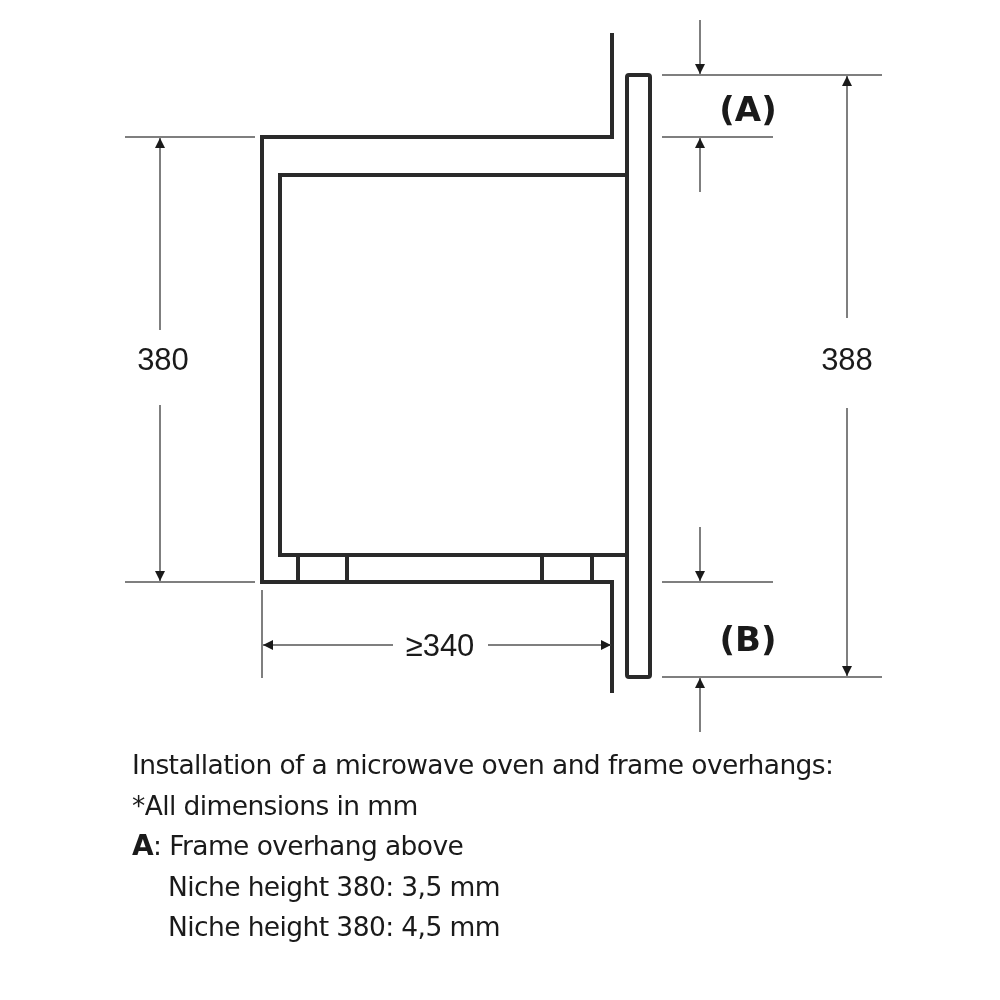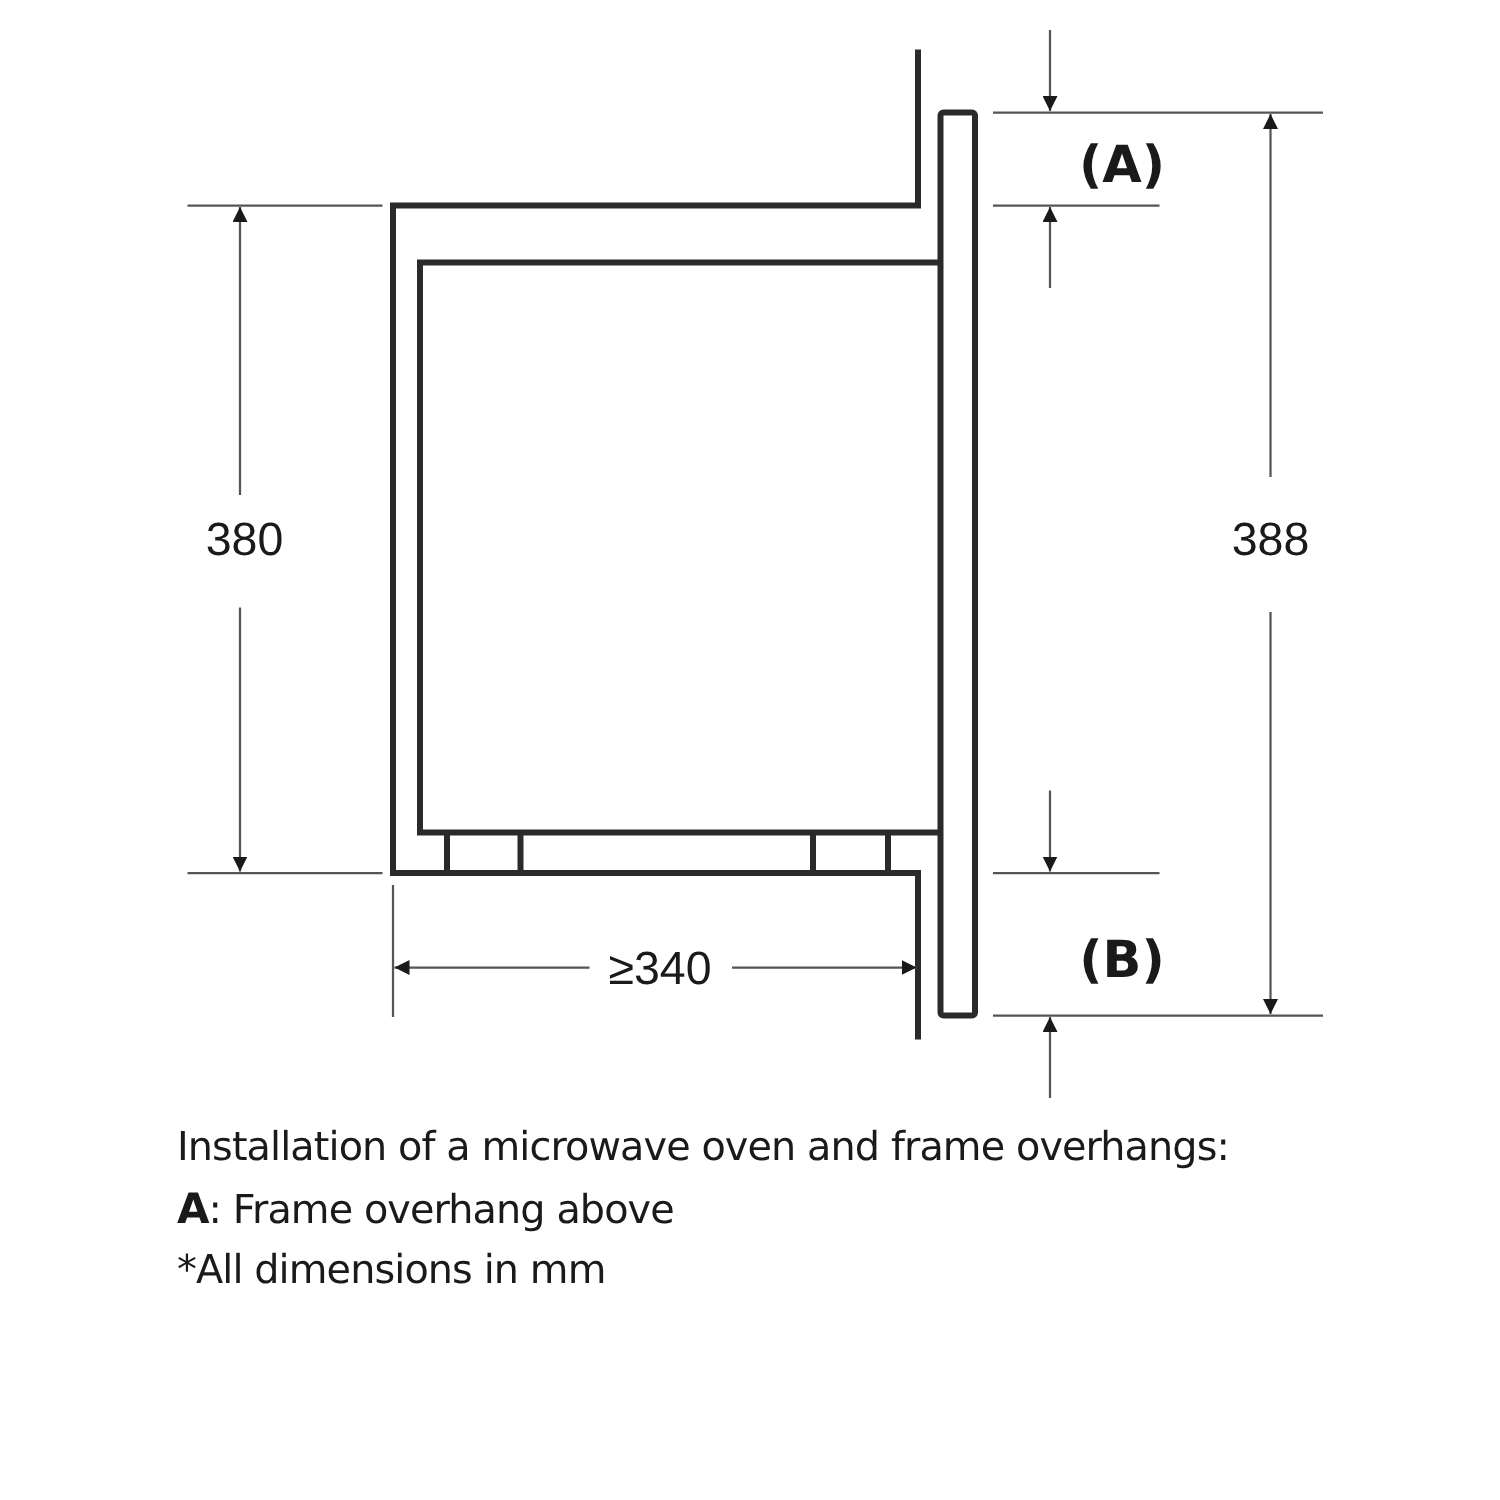--- a/index.html
+++ b/index.html
@@ -1,21 +1,21 @@
 <!DOCTYPE html>
 <html><head>
 <meta charset="utf-8">
 <style>
   html, body { margin: 0; padding: 0; background: #ffffff; }
   body { width: 1000px; height: 1000px; position: relative; overflow: hidden;
          font-family: "DejaVu Sans", "Liberation Sans", sans-serif; color: #1a1a1a; }
   svg.drawing { position: absolute; left: 0; top: 0; }
   .dim-text { font-family: "Liberation Sans", "DejaVu Sans", sans-serif; font-size: 31px; fill: #1a1a1a; }
   .label-text { font-family: "DejaVu Sans", sans-serif; font-size: 34px; font-weight: bold; fill: #1a1a1a; }
-  .caption { position: absolute; left: 118px; top: 745px; font-size: 26.5px; line-height: 40.5px;
+  .caption { position: absolute; left: 132px; top: 745px; font-size: 26.5px; line-height: 40.5px;
              font-family: "DejaVu Sans", sans-serif; letter-spacing: -0.6px; }
   .caption div { white-space: nowrap; }
   .indent { padding-left: 36px; }
   .bold-key { font-weight: bold; font-size: 28px; }
 </style>
 </head>
 <body>
 
 <svg class="drawing" width="1000" height="740" viewBox="0 0 1000 740" xmlns="http://www.w3.org/2000/svg">
   <defs>
@@ -74,15 +74,17 @@
   <g stroke="#555" stroke-width="1.5" fill="none">
     <line x1="262" y1="590" x2="262" y2="678"></line>
     <line x1="393" y1="645" x2="263" y2="645" marker-end="url(#arr)"></line>
     <line x1="488" y1="645" x2="611" y2="645" marker-end="url(#arr)"></line>
   </g>
   <text class="dim-text" x="440" y="656" text-anchor="middle">≥340</text>
 </svg>
 
 <div class="caption">
   <div>Installation of a microwave oven and frame overhangs:</div>
+  <div>*All dimensions in mm</div>
   <div><span class="bold-key">A</span><span>:</span><span> Frame overhang above</span></div>
-  <div>*All dimensions in mm</div>
+  <div class="indent">Niche height 380: 3,5 mm</div>
+  <div class="indent">Niche height 380: 4,5 mm</div>
 </div>
 
 </body></html>

